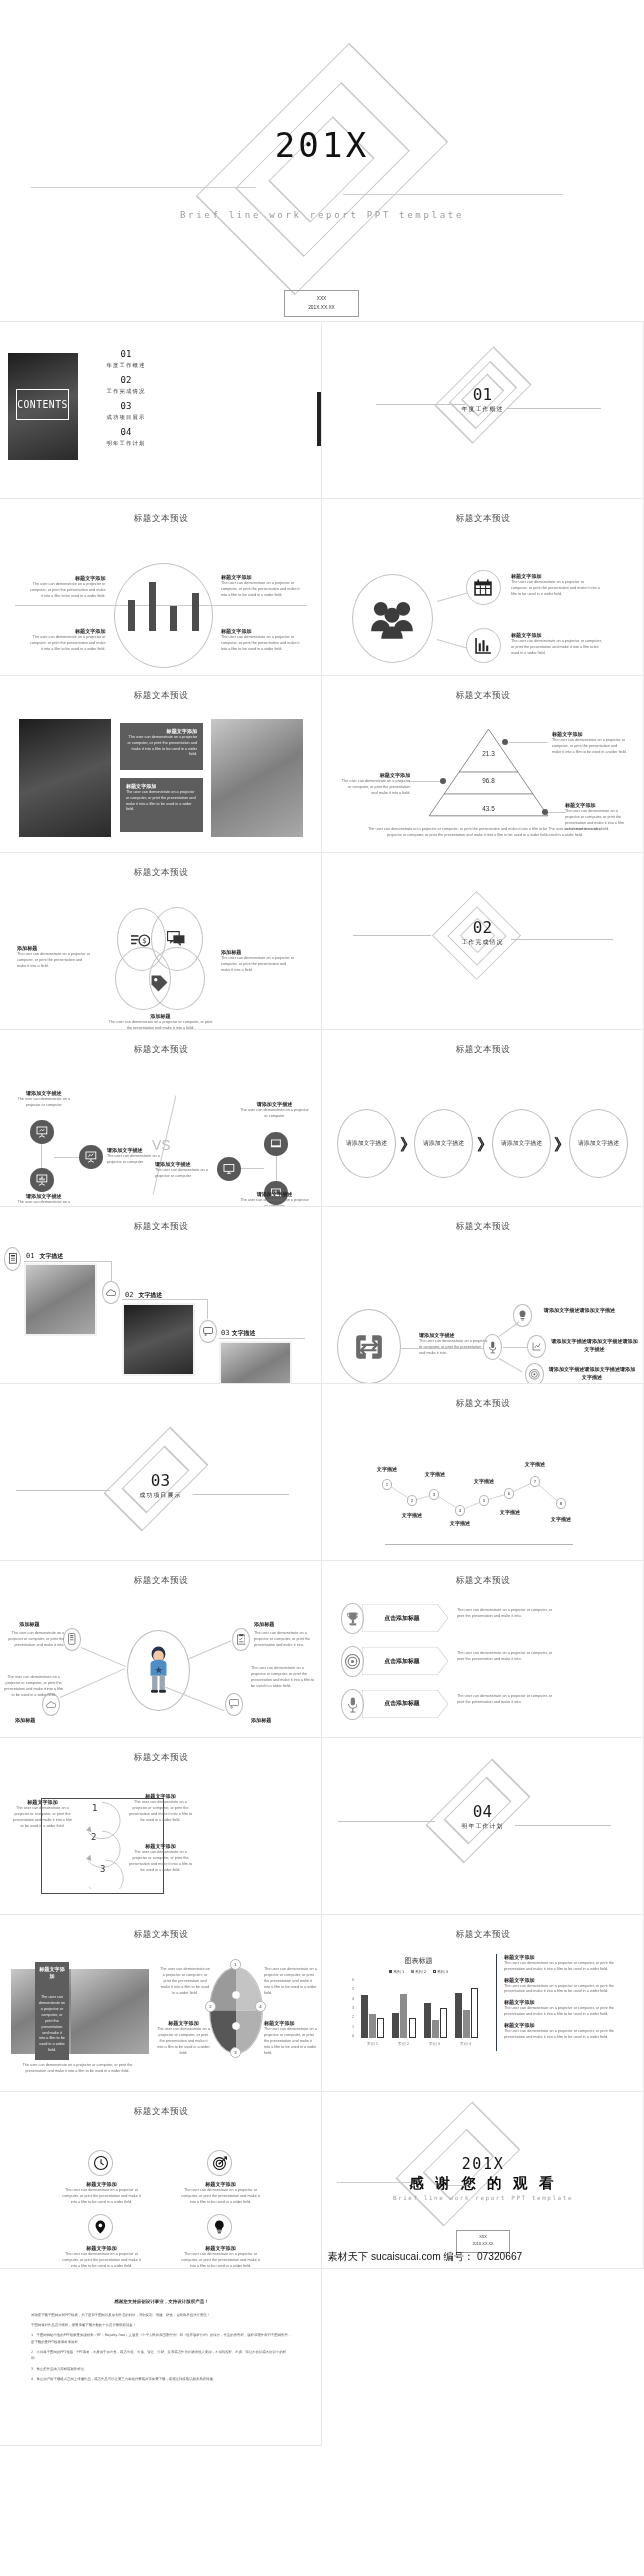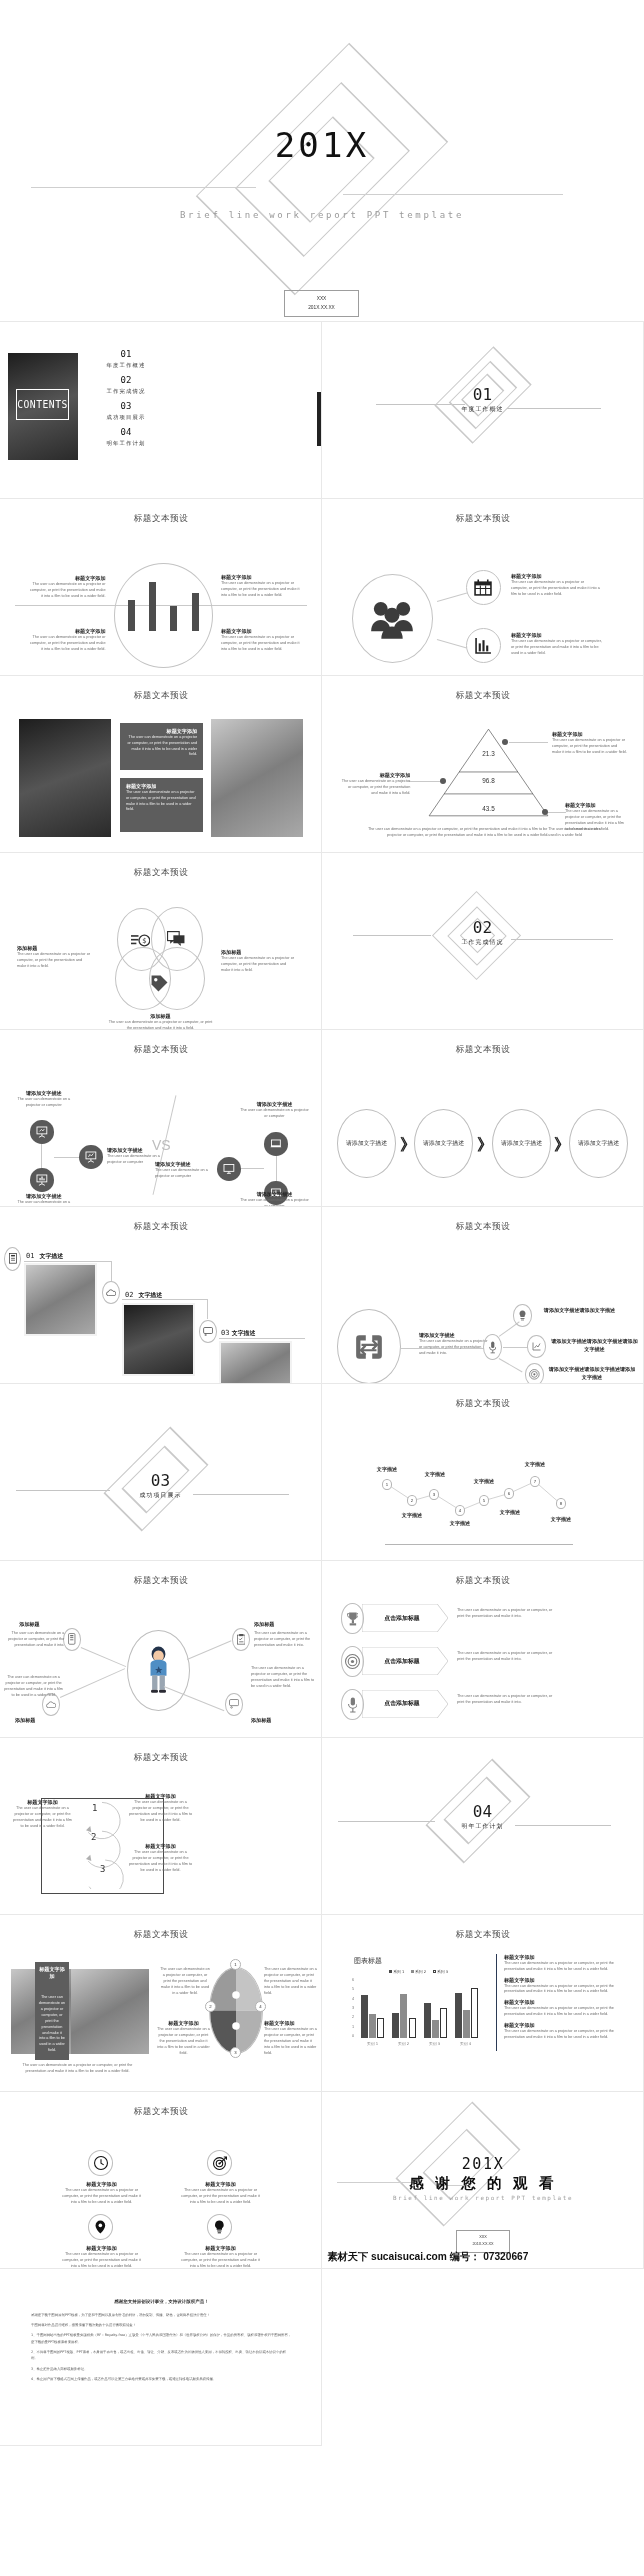--- a/index.html
+++ b/index.html
@@ -57,21 +57,21 @@
   .ico { display:flex; align-items:center; justify-content:center; }
   svg { display:block; }
   .bar { position:absolute; background:#4d4d4d; }
 
   .cl { position:absolute; background:#c9c9c9; }
   .num-chip { position:absolute; border:0.5px solid #b3b3b3; border-radius:50%;
               display:flex;align-items:center;justify-content:center;font-size:4.3px;color:#333;background:#fff; }
   .pill { position:absolute; border:0.5px solid #bdbdbd; border-radius:50%/50%;
           display:flex;align-items:center;justify-content:center;text-align:center; }
 
-  .foot { position:absolute; left:5.4px; bottom:4.3px; font-size:10.2px; font-weight:bold; color:#111; }
+  .foot { position:absolute; left:5.4px; bottom:4.3px; font-size:10.2px; font-weight:normal; color:#111; }
 
   .legal p { font-size:3.4px; line-height:1.9; color:#555; margin-bottom:3.8px; }
   .legal h5 { font-size:4.5px; color:#333; text-align:center; margin-bottom:7.5px; }
 </style>
 </head>
 <body>
 
 <div class="grid">
 
   <div class="slide wide">
@@ -746,21 +746,21 @@
       <div class="bd">The user can demonstrate on a projector or computer, or print the presentation and make it into a film to be used in a wider field.</div>
     </div>
   </div>
 
   <div class="slide">
     <div class="shead">
         <span class="dash"></span>
         <span class="ttl cn">标题文本预设</span>
         <span class="dash"></span>
       </div>
-    <div class="cn" style="position:absolute;left:32px;top:41px;width:129px;font-size:7px;color:#333;">图表标题</div>
+    <div class="cn" style="position:absolute;left:32px;top:41px;width:129px;text-align:center;font-size:7px;color:#333;">图表标题</div>
     <div style="position:absolute;left:32px;top:54px;width:129px;display:flex;justify-content:center;gap:6.4px;font-size:3.8px;color:#444;">
       <span><span style="display:inline-block;width:3.2px;height:3.2px;background:#4a4a4a;"></span> <span class="cn">系列 1</span></span>
       <span><span style="display:inline-block;width:3.2px;height:3.2px;background:#8c8c8c;"></span> <span class="cn">系列 2</span></span>
       <span><span style="display:inline-block;width:3.2px;height:3.2px;background:#fff;border:0.5px solid #444;"></span> <span class="cn">系列 3</span></span>
     </div>
     <div style="position:absolute;left:20.4px;top:63px;width:11.8px;height:60px;display:flex;flex-direction:column-reverse;justify-content:space-between;align-items:flex-end;font-size:3.8px;color:#777;">
       <span>0</span>
         <span>1</span>
       <span>2</span>
         <span>3</span>

